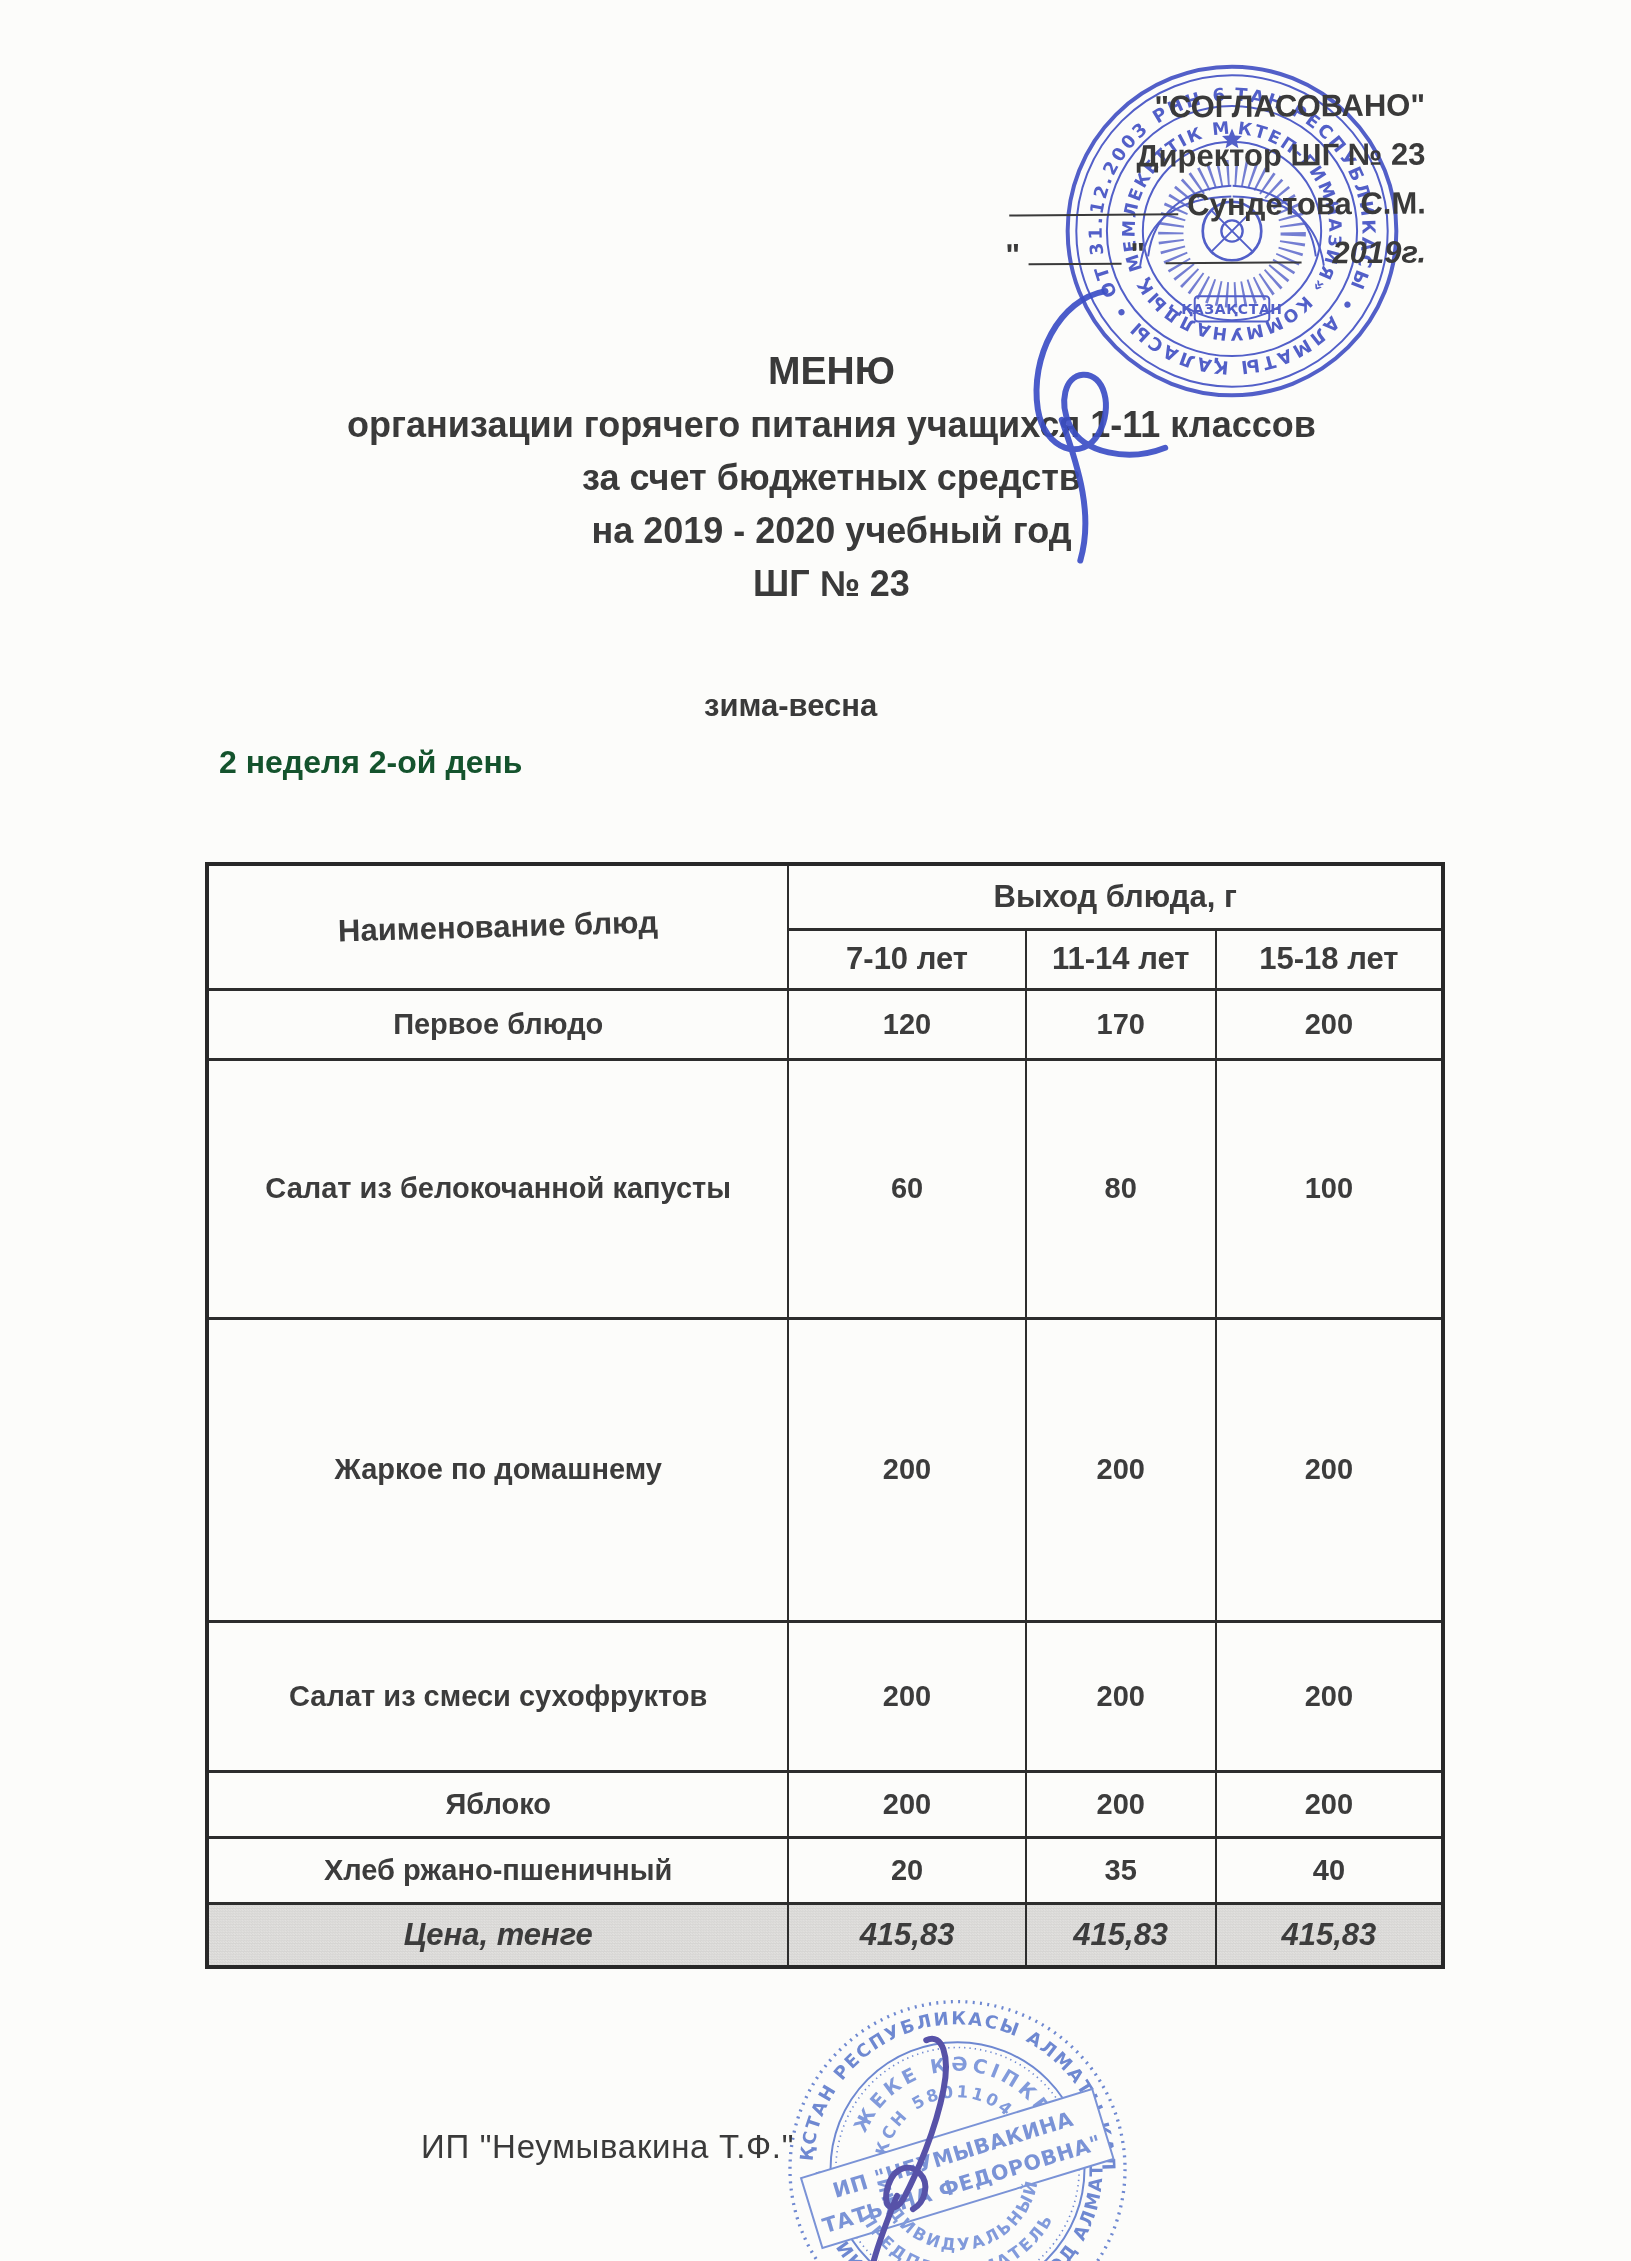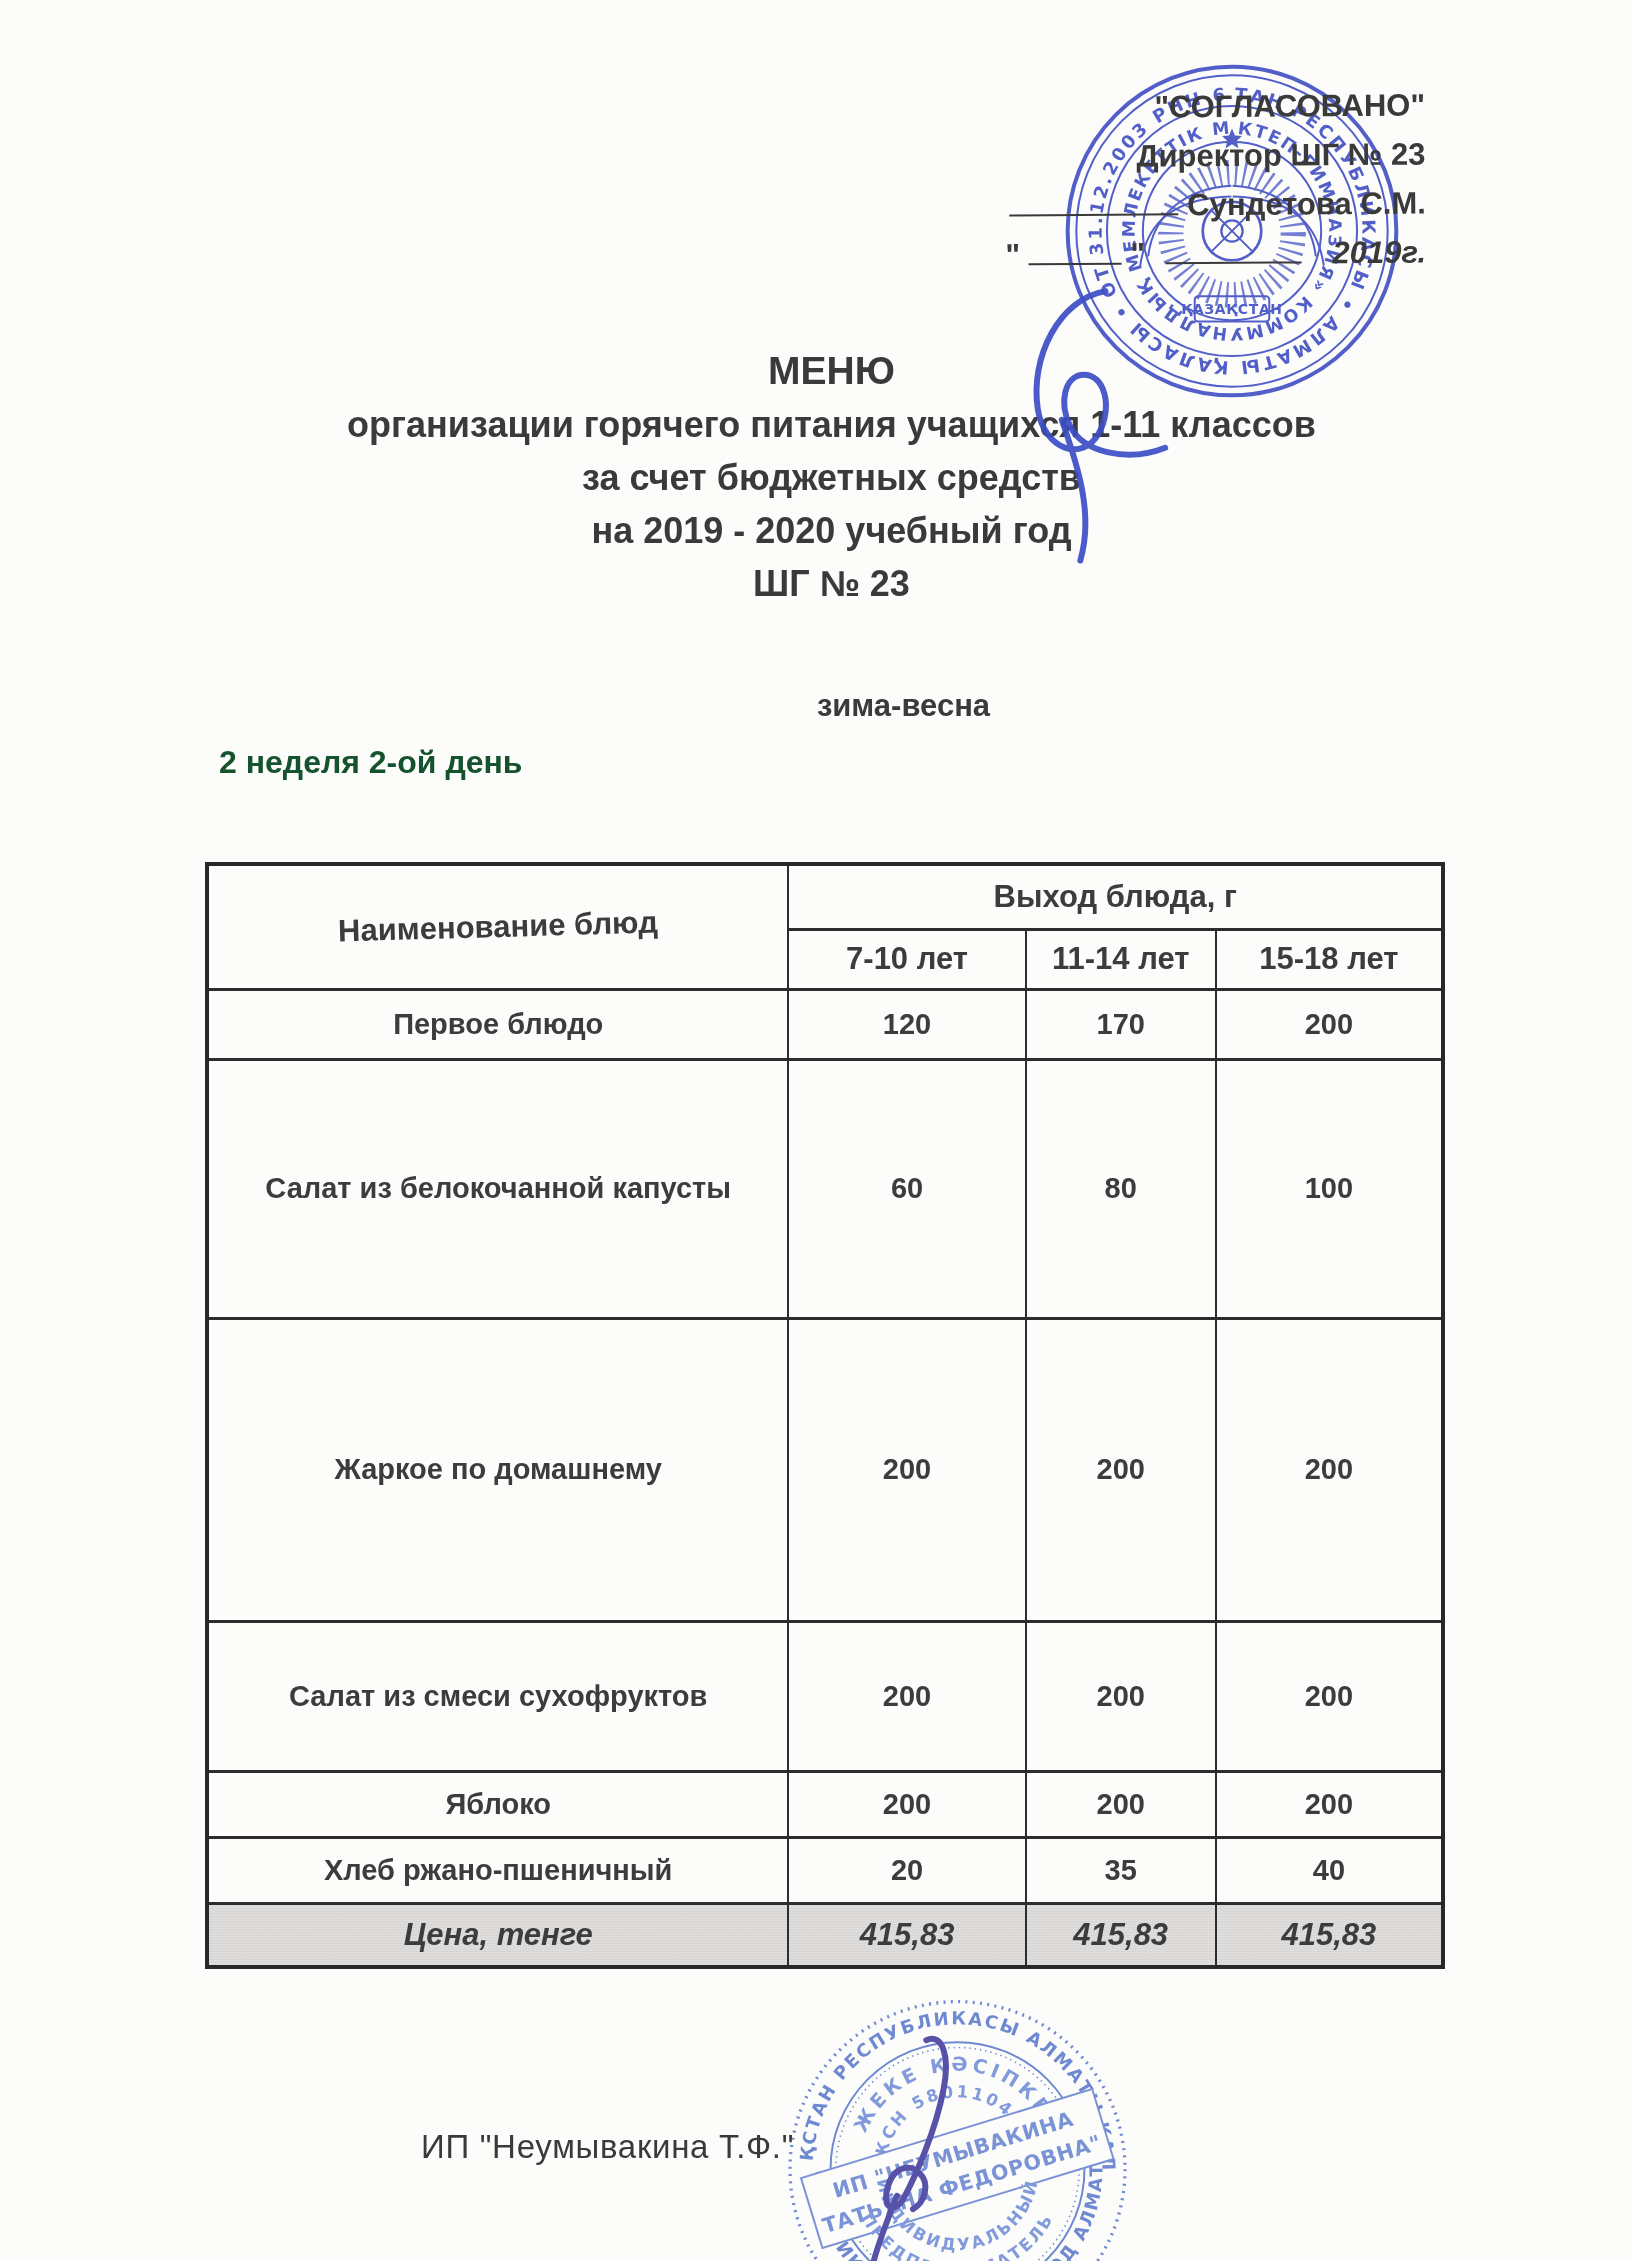--- a/index.html
+++ b/index.html
@@ -38,21 +38,21 @@
   
   .title {
     position:absolute; left:29px; top:344px; width:1605px;
     text-align:center; font-weight:700; color:#3a3a3a; z-index:3;
   }
   .title .t0 { font-size:39px; line-height:54px; }
   .title .t  { font-size:36px; line-height:53px; }
 
   .season {
     position:absolute; left:704px; top:688px; width:399px;
-    text-align:center; font-size:31px; font-weight:700; color:#3a3a3a;
+    text-align:left; font-size:31px; font-weight:700; color:#3a3a3a;
   }
   .weekday {
     position:absolute; left:219px; top:744px;
     font-size:32px; font-weight:700; color:#14532d;
   }
 
   
   .menu-table {
     position:absolute; left:205px; top:862px;
     border-collapse:collapse; table-layout:fixed; width:1240px;

